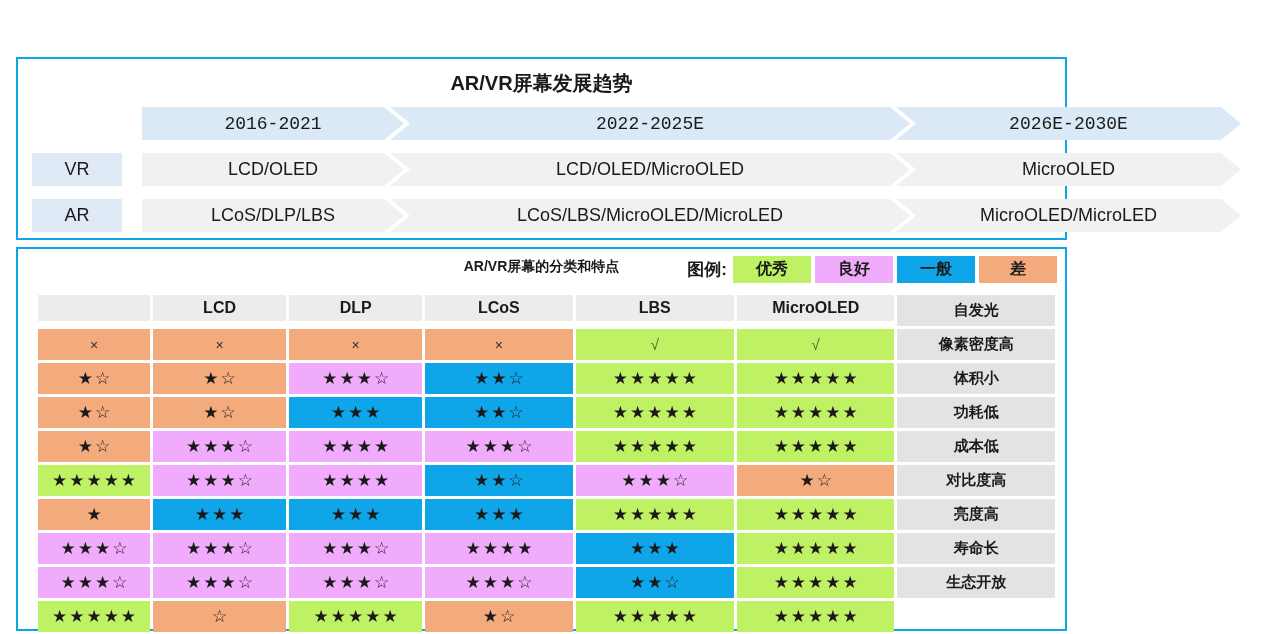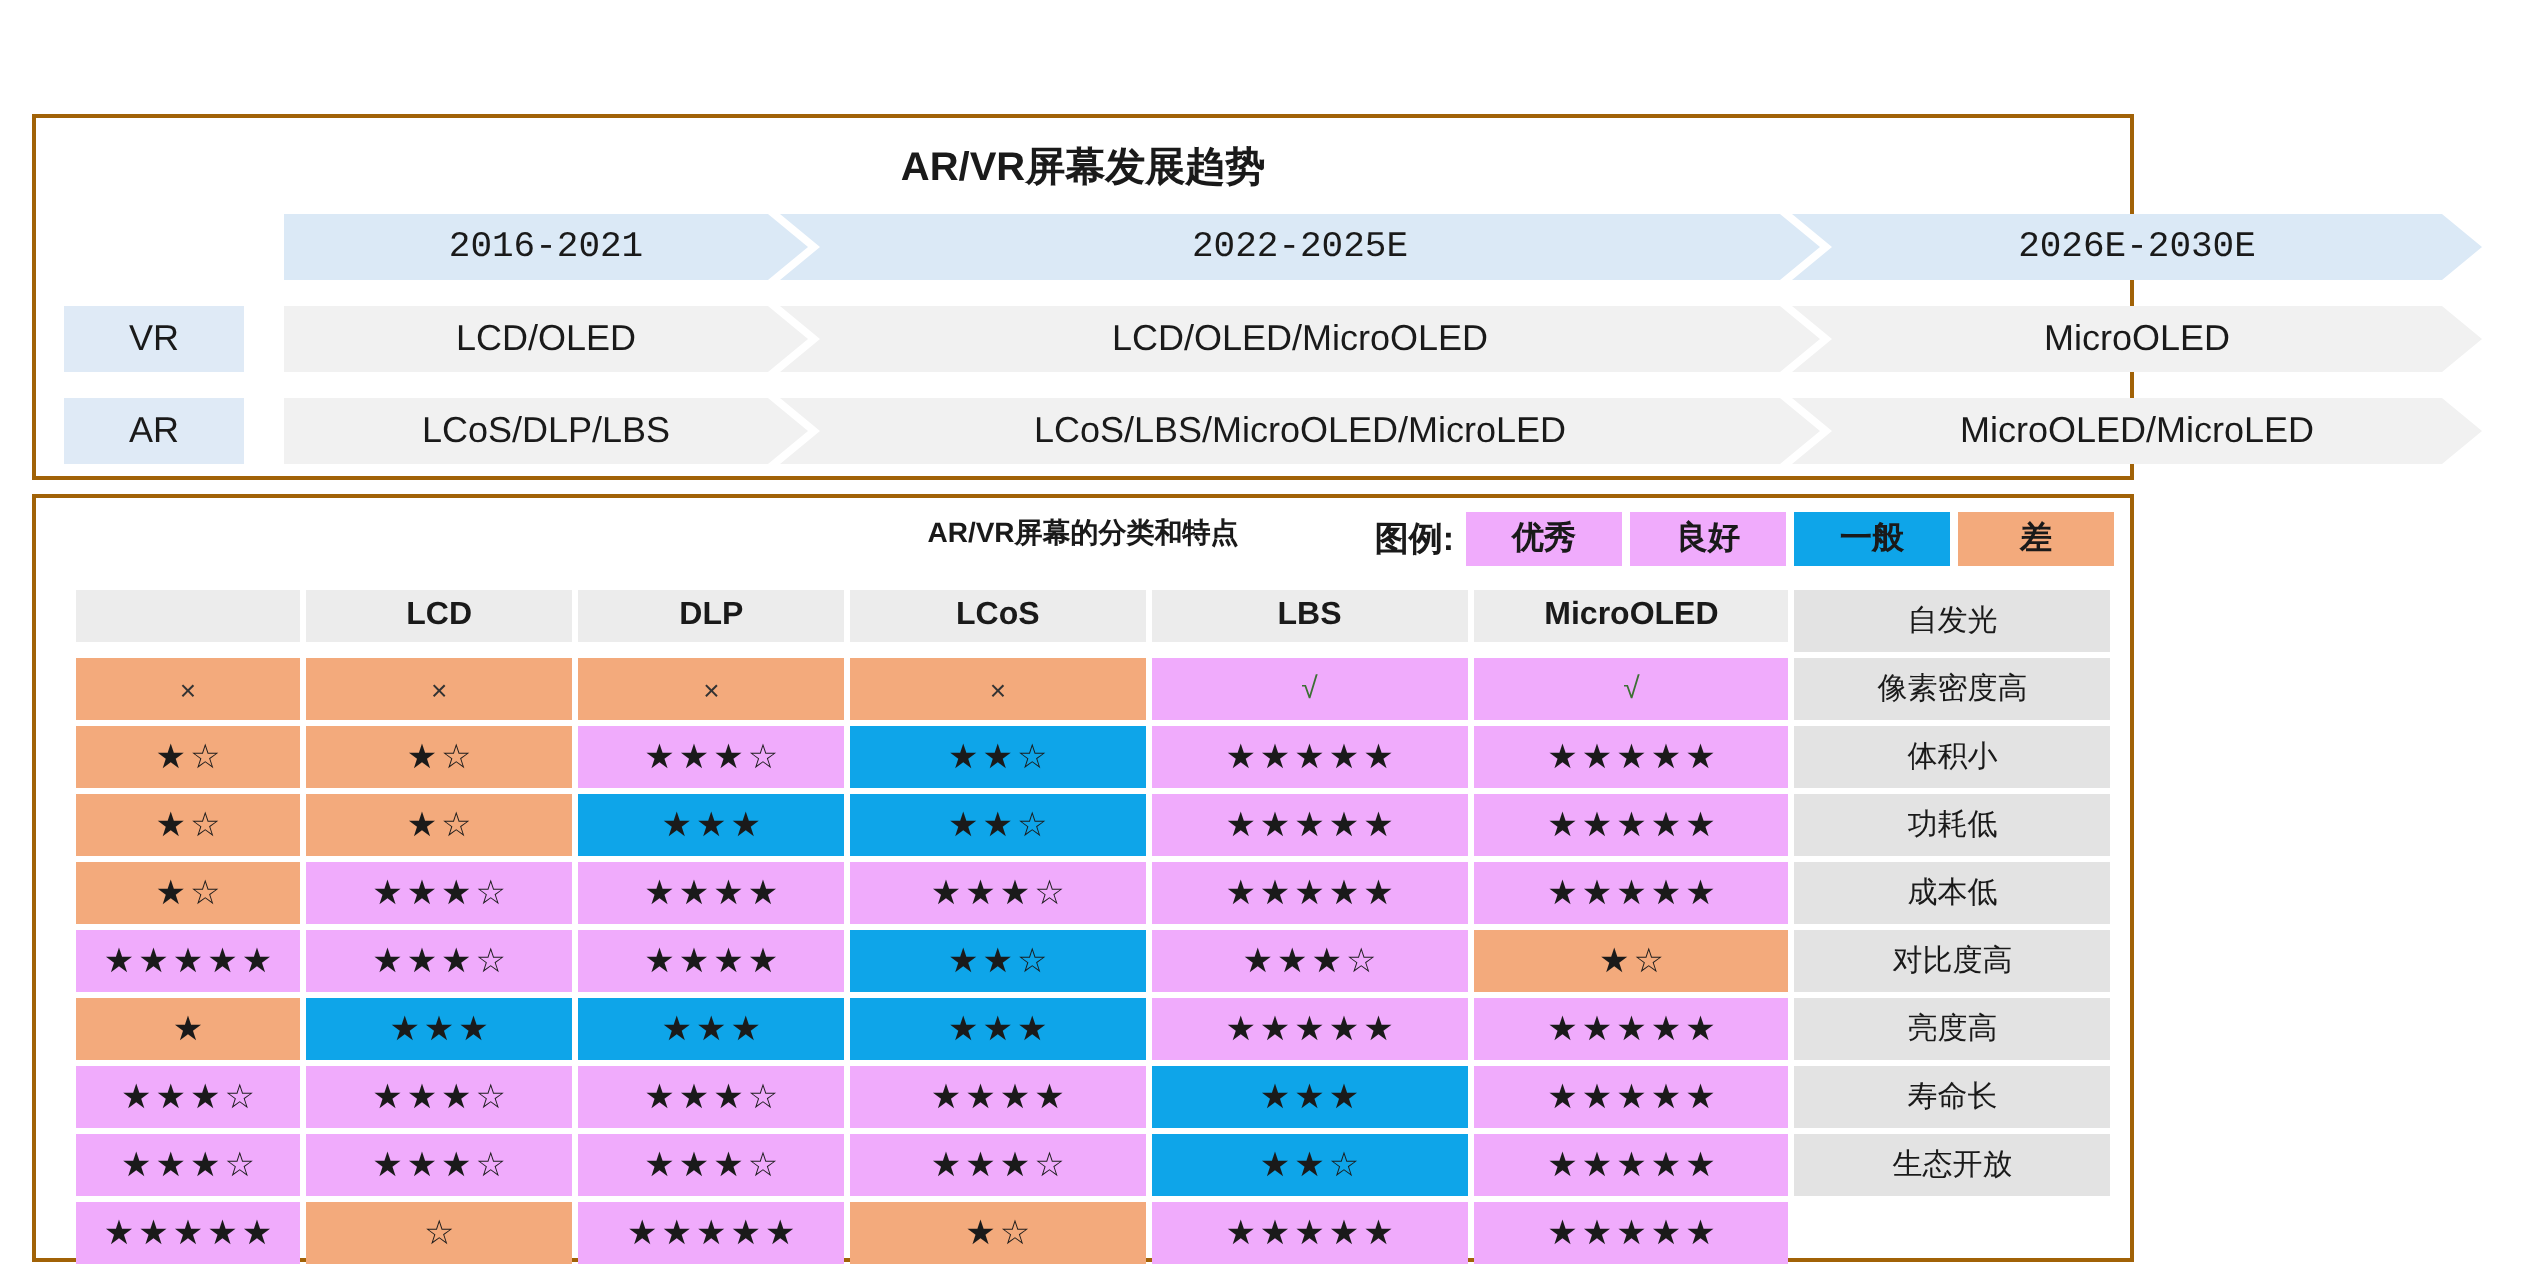--- a/index.html
+++ b/index.html
@@ -1,18 +1,18 @@
 <!DOCTYPE html>
 <html><head>
 <meta charset="utf-8">
 <style>
   html,body{margin:0;padding:0;background:#fff;}
   body{font-family:"Liberation Sans","DejaVu Sans",sans-serif;color:#1a1a1a;}
   .page{position:relative;width:1267px;height:634px;background:#fff;overflow:hidden;}
-  .panel{position:absolute;left:16px;width:1051px;border:2px solid #a16207;background:#fff;box-sizing:border-box;}
+  .panel{position:absolute;left:16px;width:1051px;border:2px solid #0ea5e9;background:#fff;box-sizing:border-box;}
   .panel-trend{top:57px;height:183px;}
   .panel-matrix{top:247px;height:384px;}
 
   
   .trend-title{height:32px;padding-top:11px;text-align:center;font-size:20px;font-weight:bold;}
   .band-row{display:flex;align-items:center;height:33px;margin-top:13px;padding-left:14px;}
   .band-row.first{margin-top:5px;}
   .row-label{width:90px;height:33px;background:#dfeaf6;display:flex;align-items:center;justify-content:center;font-size:18px;flex:none;margin-right:20px;}
   .row-spacer{width:110px;height:33px;flex:none;}
   .chev{height:33px;display:flex;align-items:center;justify-content:center;font-size:18px;flex:none;
@@ -26,26 +26,26 @@
 
   
   .matrix-head{position:relative;height:34px;margin-top:6px;}
   .matrix-title{position:absolute;left:0;right:0;top:3px;text-align:center;font-size:14px;font-weight:bold;}
   .legend{position:absolute;right:8px;top:1px;display:flex;align-items:center;gap:4px;}
   .legend-label{font-size:17px;font-weight:bold;margin-right:2px;}
   .legend-box{width:78px;height:27px;display:flex;align-items:center;justify-content:center;font-size:16px;font-weight:bold;flex:none;}
 
   .grid{display:grid;grid-template-columns:133fr 158fr 158fr 175fr 188fr 187fr 187fr;gap:3px;margin:6px 10px 0 20px;}
   .g-hcell{height:26px;background:#ececec;display:flex;align-items:center;justify-content:center;font-size:16px;font-weight:bold;}
-  .g-label{height:31px;background:#e3e3e3;display:flex;align-items:center;justify-content:center;font-size:15px;font-weight:normal;}
+  .g-label{height:31px;background:#e3e3e3;display:flex;align-items:center;justify-content:center;font-size:15px;font-weight:bold;}
   .g-cell{height:31px;display:flex;align-items:center;justify-content:center;}
   .g-cell.stars{font-size:17px;letter-spacing:2px;padding-left:2px;}
   .g-cell.cross{font-size:14px;color:#333;}
   .g-cell.check{font-size:15px;color:#3c7033;}
-  .lv-excellent{background:#f0abfc;}
+  .lv-excellent{background:#bef264;}
   .lv-good{background:#f0abfc;}
   .lv-average{background:#0ea5e9;}
   .lv-poor{background:#f3aa7c;}
 </style>
 </head>
 <body>
 
 <div class="page">
 
   <section class="panel panel-trend">

